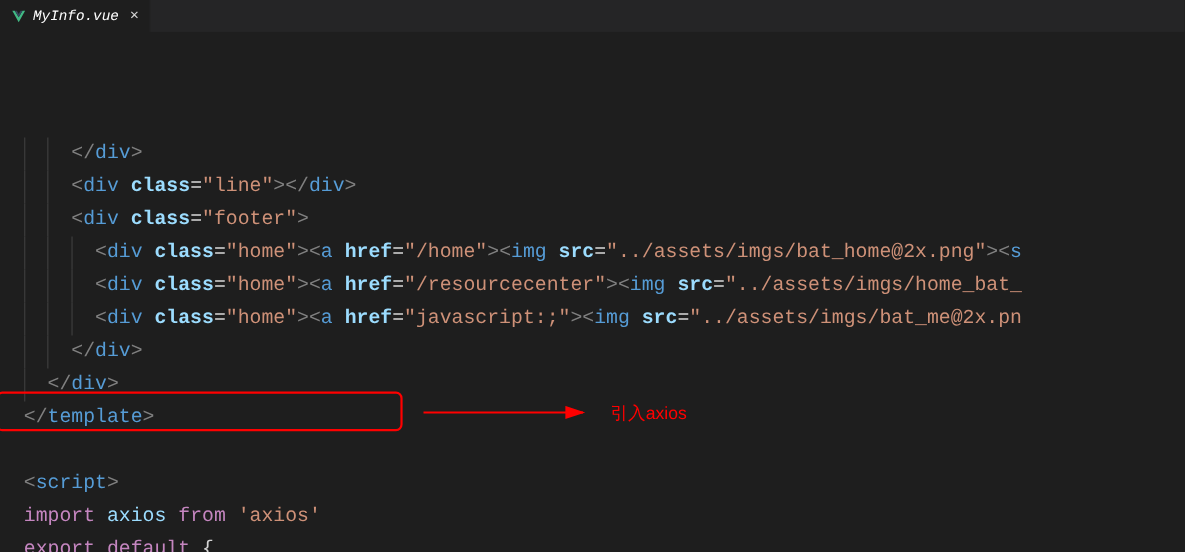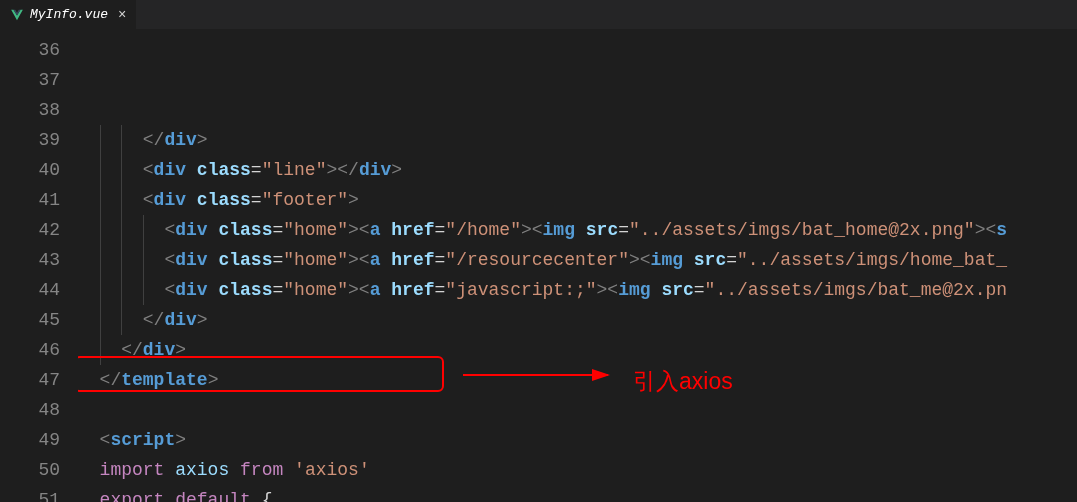--- a/index.html
+++ b/index.html
@@ -92,27 +92,27 @@
       z-index: 10;
     }
     .arrow-svg {
       position: absolute;
       pointer-events: none;
       z-index: 11;
     }
     .annotation-text {
       position: absolute;
       color: #ff0000;
-      font-size: 23px;
+      font-size: 16px;
       font-family: Consolas, sans-serif;
       z-index: 12;
     }
     
     .c-tag { color: #808080; }
-    .c-name { color: #569cd6; font-weight: bold; }
+    .c-name { color: #569cd6; }
     .c-attr { color: #9cdcfe; font-weight: bold; }
     .c-str { color: #ce9178; }
     .c-kw { color: #c586c0; }
     .c-var { color: #9cdcfe; font-family: Liberation Mono, monospace; }
     .c-punc { color: #d4d4d4; }
   </style>
 </head>
 <body>
 
 <div class="tabs">
@@ -122,38 +122,20 @@
           <path fill="#41b883" d="M2 3h4l6 10L18 3h4L12 21 2 3z"></path>
           <path fill="#35495e" d="M6 3h3l3 5 3-5h3l-6 10L6 3z"></path>
         </svg>
     </span>
     <span class="tab-label">MyInfo.vue</span>
     <span class="tab-close">×</span>
   </div>
 </div>
 
 <div class="editor">
-  <div class="gutter" id="gutter">
-      <div class="line-number">36</div>
-      <div class="line-number">37</div>
-      <div class="line-number">38</div>
-      <div class="line-number">39</div>
-      <div class="line-number">40</div>
-      <div class="line-number">41</div>
-      <div class="line-number">42</div>
-      <div class="line-number">43</div>
-      <div class="line-number">44</div>
-      <div class="line-number">45</div>
-      <div class="line-number">46</div>
-      <div class="line-number">47</div>
-      <div class="line-number">48</div>
-      <div class="line-number">49</div>
-      <div class="line-number">50</div>
-      <div class="line-number">51</div>
-    </div>
   <div class="code-area" id="code-area">
     <div class="highlight-box" style="left:-4px; top:326px; width:370px; height:36px;"></div>
     <svg class="arrow-svg" style="left:380px; top:330px; width:160px; height:30px;" viewBox="0 0 160 30">
       <defs>
           <marker id="ah" markerWidth="10" markerHeight="10" refX="8" refY="3" orient="auto">
             <path d="M0,0 L0,6 L9,3 z" fill="#ff0000"></path>
           </marker>
         </defs>
       <line x1="5" y1="15" x2="150" y2="15" stroke="#ff0000" stroke-width="2" marker-end="url(#ah)"></line>
     </svg>

